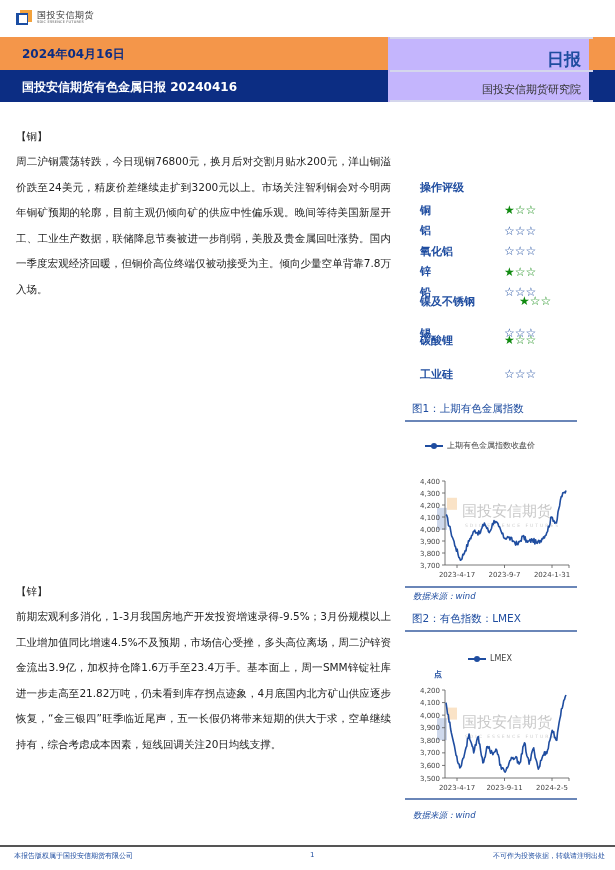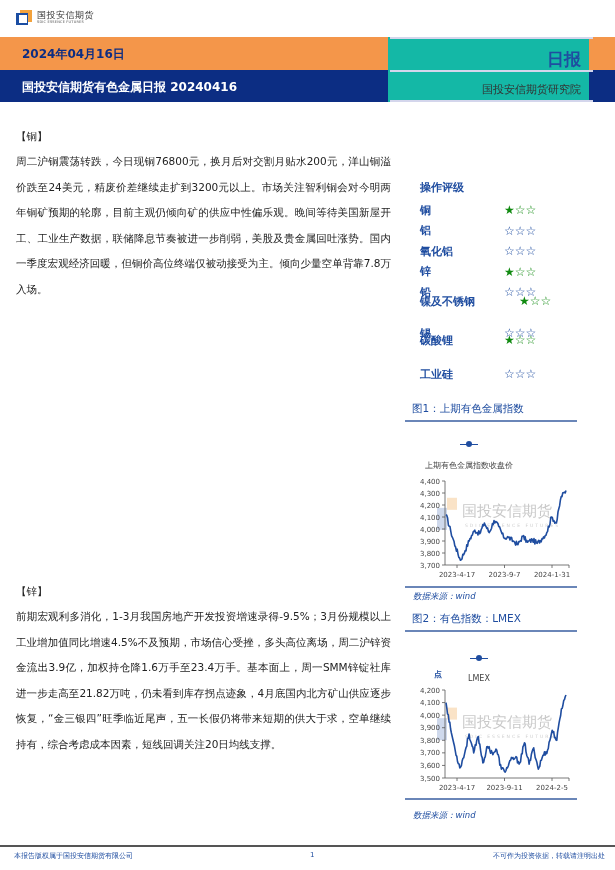--- a/index.html
+++ b/index.html
@@ -13,40 +13,40 @@
   .logo-mark .sq3 { position: absolute; left: 3px; top: 5px; width: 8px; height: 8px; background: #fff; }
   .logo-text { display: flex; flex-direction: column; line-height: 1; }
   .logo-cn { font-size: 9px; color: #333; letter-spacing: 0.5px; }
   .logo-en { font-size: 3.5px; color: #555; letter-spacing: 0.2px; margin-top: 1px; }
 
   .band-orange { position: absolute; left: 0; top: 37px; width: 615px; height: 33px; background: #f4964a; }
   .band-blue { position: absolute; left: 0; top: 70px; width: 615px; height: 32px; background: #0c2d83; }
   .date-text { position: absolute; left: 22px; top: 46px; font-size: 12px; font-weight: bold; color: #0c2d83; }
   .title-text { position: absolute; left: 22px; top: 79px; font-size: 12px; font-weight: bold; color: #ffffff; }
 
-  .right-box { position: absolute; left: 388px; top: 37px; width: 201px; height: 65px; background: #14b8a6; }
+  .right-box { position: absolute; left: 388px; top: 37px; width: 201px; height: 65px; background: #c4b5fd; }
   .right-box .line { position: absolute; left: 2px; width: 203px; height: 2px; background: #d4d6ec; }
   .daily { position: absolute; right: 8px; top: 11px; font-size: 17px; font-weight: bold; color: #1f4da0; }
   .institute { position: absolute; right: 8px; top: 45px; font-size: 11px; color: #333; }
 
   .section { position: absolute; left: 16px; width: 375px; }
   .sec-head { font-size: 10.5px; color: #222; height: 26px; line-height: 26px; }
   .para { font-size: 10.5px; line-height: 25.5px; color: #222; text-align: justify; }
 
   .rating-title { position: absolute; left: 420px; top: 180px; font-size: 11px; font-weight: bold; color: #1f4da0; }
   .rating-row { position: absolute; left: 420px; display: flex; height: 20px; align-items: center; }
   .rating-label { width: 84px; font-size: 11px; font-weight: bold; color: #1f4da0; }
   .stars { display: flex; gap: 0px; font-size: 12px; line-height: 1; }
   .star-filled { color: #108a10; }
   .star-empty-g { color: #108a10; }
   .star-empty-b { color: #1f4da0; }
 
   .fig-title { position: absolute; left: 412px; font-size: 10.5px; font-weight: normal; color: #1f4da0; }
   .fig-rule { position: absolute; left: 405px; width: 172px; height: 2px; background: #6a86b8; }
-  .legend { position: absolute; display: flex; align-items: center; font-size: 8px; color: #444; gap: 12px; flex-direction: column; }
+  .legend { position: absolute; display: flex; align-items: center; font-size: 8px; color: #444; gap: 4px; }
   .legend-mark { width: 18px; height: 8px; position: relative; }
   .legend-mark .ln { position: absolute; top: 3.5px; left: 0; width: 18px; height: 1.5px; background: #1f4da0; }
   .legend-mark .dot { position: absolute; top: 1px; left: 6px; width: 6px; height: 6px; border-radius: 50%; background: #1f4da0; }
   .unit { position: absolute; font-size: 8px; color: #1f4da0; font-weight: bold; }
   .chart { position: absolute; }
   .source { position: absolute; left: 413px; font-size: 8.5px; font-style: italic; color: #1f4da0; }
   .bottom-rule { position: absolute; left: 405px; width: 172px; height: 2px; background: #6a86b8; }
 
   .footer-rule { position: absolute; left: 0; top: 845px; width: 615px; height: 2px; background: #555; }
   .footer-left { position: absolute; left: 14px; top: 851px; font-size: 7px; color: #1f4da0; }

